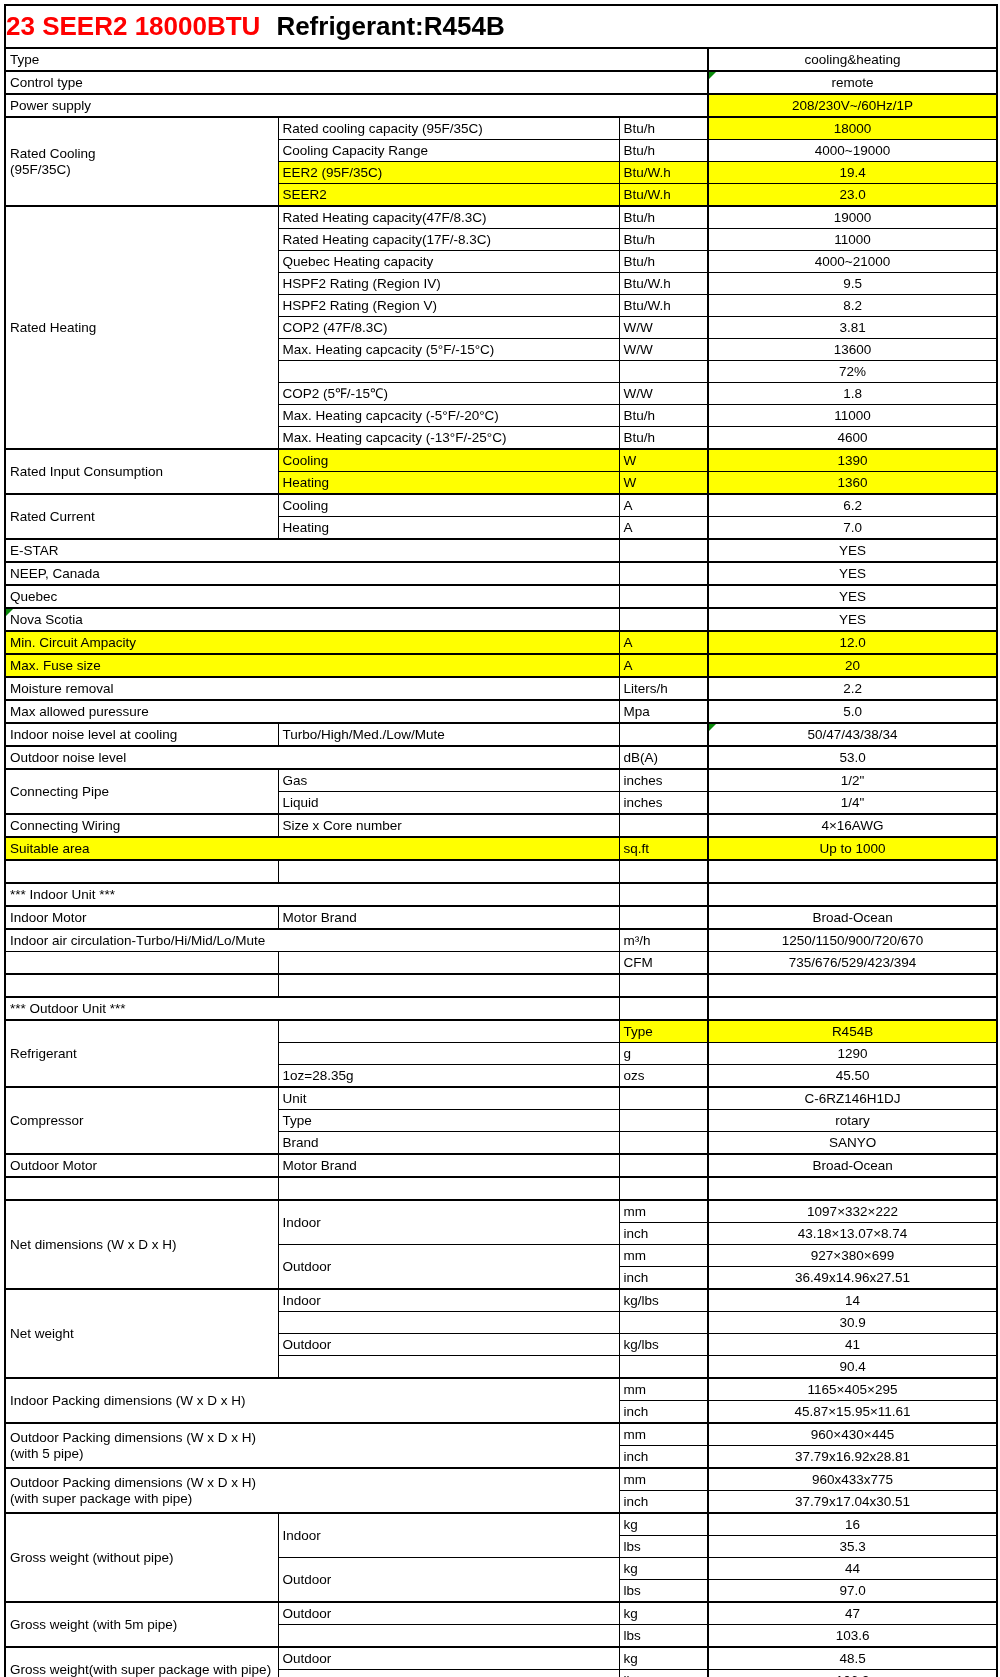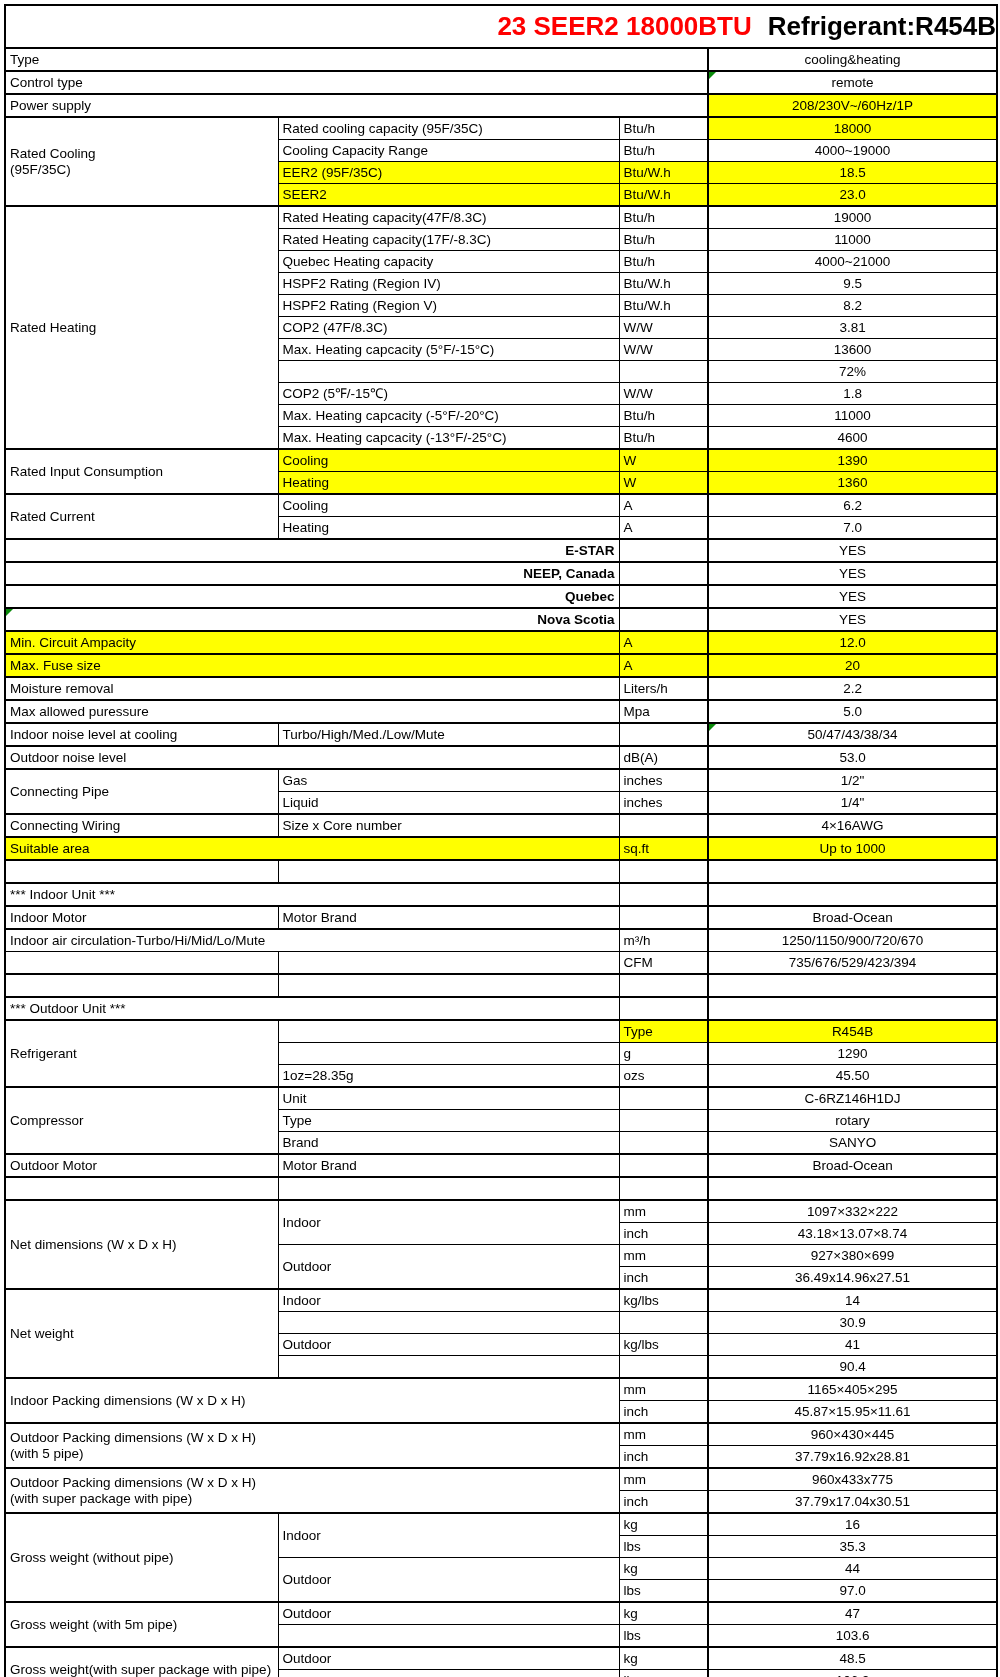--- a/index.html
+++ b/index.html
@@ -2,24 +2,24 @@
 <html><head>
 <meta charset="utf-8">
 <style>
   html,body { margin:0; padding:0; background:#ffffff; }
   body { width:1000px; font-family:"Liberation Sans", sans-serif; color:#000; }
   table.spec { border-collapse:collapse; table-layout:fixed; width:992px; margin:4px 0 0 4px; border:2px solid #000; }
   td { border:1px solid #000; height:21px; padding:0 4px; font-size:13.5px; line-height:1.12;
        vertical-align:middle; overflow:hidden; white-space:pre-line; position:relative; }
   td.c0, td.c1, td.c2 { text-align:left; }
   td.c3 { text-align:center; border-left-width:2px; }
-  td.ac { text-align:right;font-weight:bold; }
+  td.ac { text-align:left; }
   tr.sec td { border-top-width:2px; }
   td.y { background:#FFFF00; }
-  tr.title-row td { height:41px; border-bottom-width:2px; text-align:right; vertical-align:middle;
+  tr.title-row td { height:41px; border-bottom-width:2px; text-align:left; vertical-align:middle;
                     font-weight:bold; font-size:26px; white-space:normal; padding:0; }
   .t-red { color:#FF0000; margin-right:16px; }
   .t-black { color:#000000; }
   .tri { position:absolute; top:0; left:0; width:0; height:0;
          border-top:7px solid #0a8a0a; border-right:7px solid transparent; }
 </style>
 </head>
 <body>
 
 <table class="spec">
@@ -55,21 +55,21 @@
         <td class="c3 y">18000</td>
       </tr>
       <tr>
         <td class="c1">Cooling Capacity Range</td>
         <td class="c2">Btu/h</td>
         <td class="c3">4000~19000</td>
       </tr>
       <tr>
         <td class="c1 y">EER2 (95F/35C)</td>
         <td class="c2 y">Btu/W.h</td>
-        <td class="c3 y">18.5</td>
+        <td class="c3 y">19.4</td>
       </tr>
       <tr>
         <td class="c1 y">SEER2</td>
         <td class="c2 y">Btu/W.h</td>
         <td class="c3 y">23.0</td>
       </tr>
       <tr class="sec">
         <td rowspan="11" class="c0">Rated Heating</td>
         <td class="c1">Rated Heating capacity(47F/8.3C)</td>
         <td class="c2">Btu/h</td>

